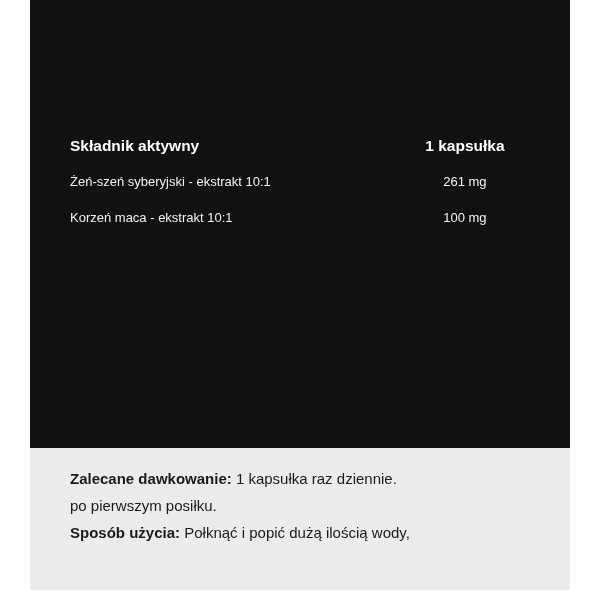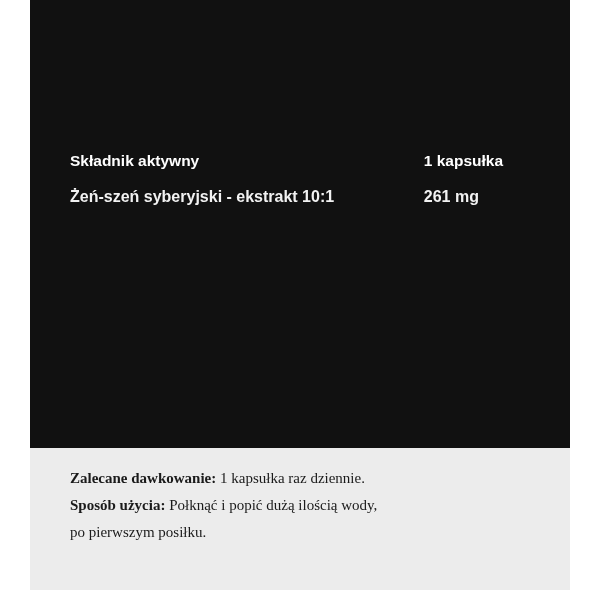--- a/index.html
+++ b/index.html
@@ -25,67 +25,66 @@
     left: 30px;
     top: 0px;
     width: 540px;
     height: 590px;
     background: #111111;
     box-sizing: border-box;
   }
   .table-area {
     position: absolute;
     left: 30px;
-    top: 15px;
+    top: 0px;
     width: 540px;
     height: 448px;
     background: #111111;
     box-sizing: border-box;
     padding: 128px 40px 0 40px;
   }
   table.ingredients {
     width: 100%;
     border-collapse: collapse;
     color: #f2f2f2;
   }
   table.ingredients th,
   table.ingredients td {
     padding: 0;
-    font-weight: bold;
-    font-size: 16px;
+    font-weight: normal;
+    font-size: 13px;
     line-height: 36px;
     height: 36px;
     vertical-align: middle;
     white-space: nowrap;
   }
   table.ingredients thead th {
     font-weight: bold;
     font-size: 15.5px;
     color: #ffffff;
   }
   .col-name {
     text-align: left;
   }
   .col-amount {
-    text-align: left;
+    text-align: center;
   }
   .indent .col-name {
     padding-left: 14px;
   }
   .footer {
     position: absolute;
     left: 30px;
     top: 448px;
     width: 540px;
     height: 142px;
     background: #ececec;
     box-sizing: border-box;
     padding: 18px 40px 0 40px;
     color: #1a1a1a;
-    font-family: Liberation Serif, serif;
   }
   .footer p {
     margin: 0 0 2px 0;
     font-size: 15px;
     line-height: 25px;
   }
   .footer .lead {
     font-weight: bold;
   }
   .bottom-white {
@@ -126,31 +125,35 @@
         <tr>
           <th class="col-name">Składnik aktywny</th>
           <th class="col-amount">1 kapsułka</th>
         </tr>
       </thead>
       <tbody>
         <tr>
           <td class="col-name">Żeń-szeń syberyjski - ekstrakt 10:1</td>
           <td class="col-amount">261 mg</td>
         </tr>
+        <tr>
+          <td class="col-name">Korzeń maca - ekstrakt 10:1</td>
+          <td class="col-amount">100 mg</td>
+        </tr>
       </tbody>
     </table>
   </div>
 
   <div class="footer">
     <p>
       <span class="lead">Zalecane dawkowanie:</span><span> 1 kapsułka raz dziennie.</span>
     </p>
+    <p>po pierwszym posiłku.</p>
     <p>
       <span class="lead">Sposób użycia:</span><span> Połknąć i popić dużą ilością wody,</span>
     </p>
-    <p>po pierwszym posiłku.</p>
   </div>
 
   <div class="bottom-white"></div>
   <div class="side-white-left"></div>
   <div class="side-white-right"></div>
 
 </div>
 
 </body></html>

